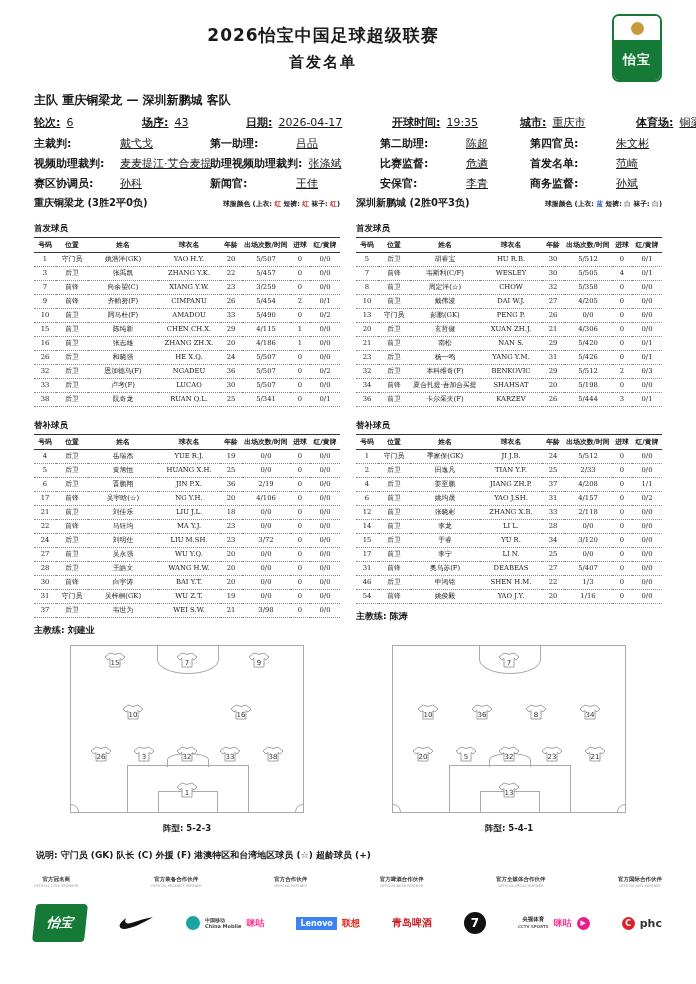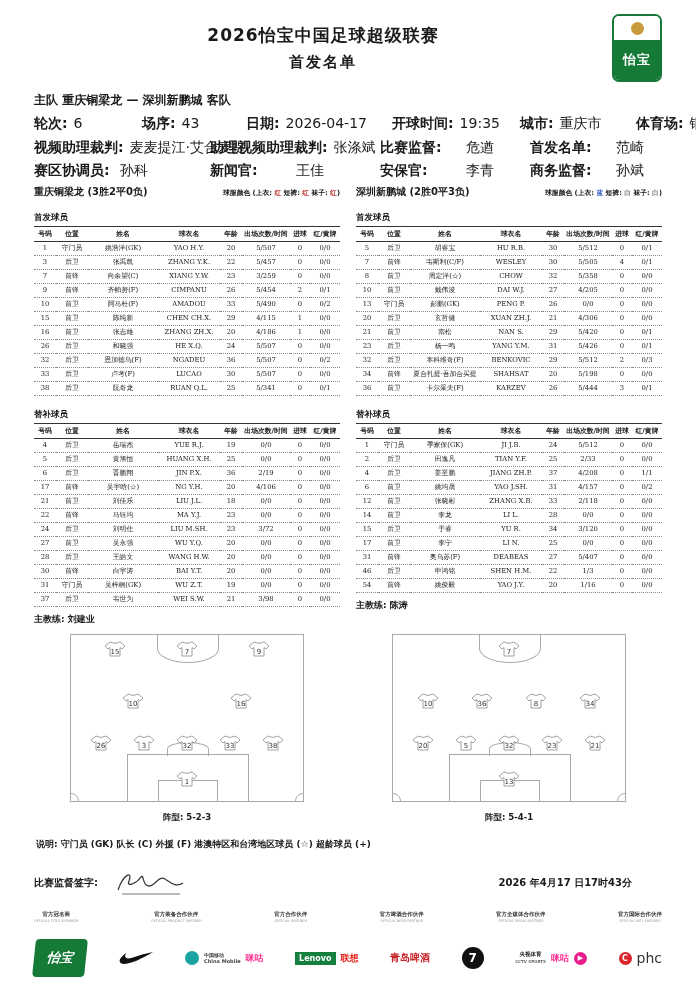--- a/index.html
+++ b/index.html
@@ -17,21 +17,21 @@
   .subtitle{font-size:15px;font-weight:bold;margin-top:6px;letter-spacing:2px;}
   .yibao-badge{width:46px;height:64px;border:2px solid #157a36;border-radius:7px;overflow:hidden;
                display:flex;flex-direction:column;}
   .yb-top{height:24px;background:#fff;display:flex;align-items:center;justify-content:center;}
   .yb-emblem{width:13px;height:13px;border-radius:50%;background:#c89a3c;display:inline-block;}
   .yb-bottom{flex:1;background:#157a36;color:#fff;font-weight:bold;font-size:13px;
              display:flex;align-items:center;justify-content:center;letter-spacing:1px;}
 
   
   .teams-line{font-size:12px;font-weight:bold;margin:8px 0 6px 0;}
-  .pairs{display:grid;font-size:14px;}
+  .pairs{display:grid;font-size:11px;text-decoration:underline;}
   .info-row{grid-template-columns:108px 104px 146px 128px 116px auto;margin-bottom:6px;}
   .off-row{grid-template-columns:176px 170px 150px auto;margin-bottom:5px;}
   .pair{white-space:nowrap;}
   .plabel{font-weight:bold;}
   .off-row .plabel{display:inline-block;min-width:80px;}
   .pvalue{margin-left:6px;}
 
   
   .columns{display:flex;justify-content:space-between;margin-top:4px;}
   .team-col{width:306px;}
@@ -83,32 +83,32 @@
   .sp-label .cn{font-size:5.5px;font-weight:bold;color:#333;}
   .sp-label .en{font-size:3.5px;color:#999;margin-top:1px;}
   .logos-row{display:flex;align-items:center;justify-content:space-between;margin-top:16px;}
   .logo-item{display:flex;align-items:center;gap:5px;}
   .yibao-flag{width:52px;height:38px;background:#157a36;border-radius:4px;transform:skewX(-6deg);
               display:flex;align-items:center;justify-content:center;color:#fff;font-weight:bold;
               font-size:13px;font-style:italic;}
   .cm-icon{width:14px;height:14px;border-radius:50%;background:#1aa3a0;display:inline-block;}
   .cm-text{font-size:5px;line-height:1.2;color:#444;font-weight:bold;}
   .migu{color:#ff2f92;font-weight:bold;font-size:9px;}
-  .lenovo-box{background:#15803d;color:#fff;font-size:8px;font-weight:bold;padding:2px 4px;}
+  .lenovo-box{background:#3b82f6;color:#fff;font-size:8px;font-weight:bold;padding:2px 4px;}
   .lenovo-cn{color:#e2231a;font-weight:bold;font-size:9px;}
   .tsingtao{color:#c8252c;font-weight:bold;font-size:10px;}
   .seven{width:22px;height:22px;border-radius:50%;background:#111;color:#fff;font-weight:bold;
          font-size:12px;display:flex;align-items:center;justify-content:center;}
   .cctv{font-size:5.5px;font-weight:bold;color:#222;line-height:1.3;text-align:center;}
   .cctv .en{font-size:4px;color:#666;}
   .pink-circle{width:13px;height:13px;border-radius:50%;background:#e91e8c;color:#fff;font-size:7px;
                display:flex;align-items:center;justify-content:center;}
   .cphc-c{width:13px;height:13px;border-radius:50%;background:#d8232a;color:#fff;font-size:8px;
           font-weight:bold;display:flex;align-items:center;justify-content:center;}
-  .cphc-t{font-size:14px;color:#333;font-weight:normal;}
+  .cphc-t{font-size:11px;color:#333;font-weight:bold;}
 </style>
 </head>
 <body>
 
 <div class="page">
 
   <div class="hdr">
     <div class="titles">
       <div class="title">2026怡宝中国足球超级联赛</div>
       <div class="subtitle">首发名单</div>
@@ -131,20 +131,26 @@
 
   <div class="pairs info-row">
       <div class="pair"><span class="plabel">轮次:</span><span class="pvalue">6</span></div>
       <div class="pair"><span class="plabel">场序:</span><span class="pvalue">43</span></div>
       <div class="pair"><span class="plabel">日期:</span><span class="pvalue">2026-04-17</span></div>
       <div class="pair"><span class="plabel">开球时间:</span><span class="pvalue">19:35</span></div>
       <div class="pair"><span class="plabel">城市:</span><span class="pvalue">重庆市</span></div>
       <div class="pair"><span class="plabel">体育场:</span><span class="pvalue">铜梁龙体育场</span></div>
     </div>
   <div>
+    <div class="pairs off-row">
+        <div class="pair"><span class="plabel">主裁判:</span><span class="pvalue">戴弋戈</span></div>
+        <div class="pair"><span class="plabel">第一助理:</span><span class="pvalue">吕品</span></div>
+        <div class="pair"><span class="plabel">第二助理:</span><span class="pvalue">陈超</span></div>
+        <div class="pair"><span class="plabel">第四官员:</span><span class="pvalue">朱文彬</span></div>
+      </div>
     <div class="pairs off-row">
         <div class="pair"><span class="plabel">视频助理裁判:</span><span class="pvalue">麦麦提江·艾合麦提</span></div>
         <div class="pair"><span class="plabel">助理视频助理裁判:</span><span class="pvalue">张涤斌</span></div>
         <div class="pair"><span class="plabel">比赛监督:</span><span class="pvalue">危遒</span></div>
         <div class="pair"><span class="plabel">首发名单:</span><span class="pvalue">范崎</span></div>
       </div>
     <div class="pairs off-row">
         <div class="pair"><span class="plabel">赛区协调员:</span><span class="pvalue">孙科</span></div>
         <div class="pair"><span class="plabel">新闻官:</span><span class="pvalue">王佳</span></div>
         <div class="pair"><span class="plabel">安保官:</span><span class="pvalue">李青</span></div>
@@ -871,28 +877,20 @@
         </div>
       <div class="f-label">
         <span>阵型:</span>
         <span>5-4-1</span>
       </div>
     </div>
   </div>
 
   <div class="legend">说明: 守门员 (GK) 队长 (C) 外援 (F) 港澳特区和台湾地区球员 (☆) 超龄球员 (+)</div>
 
-  <div class="sig-row">
-    <span class="sig-label b">比赛监督签字:</span>
-    <svg class="sig" width="74" height="28" viewBox="0 0 74 28">
-      <path d="M4 21 C10 4 19 2 15 12 C12 19 23 14 27 8 C30 4 28 17 35 17 C41 17 45 6 51 10 C56 13 62 19 69 14" fill="none" stroke="#3a3a3a" stroke-width="1.3"></path>
-      <line x1="8" y1="25" x2="66" y2="25" stroke="#555" stroke-width="0.8"></line>
-    </svg>
-    <span class="sig-date b">2026 年4月17 日17时43分</span>
-  </div>
 
   <div class="sponsor-labels">
       <div class="sp-label">
         <div class="cn">官方冠名商</div>
         <div class="en">OFFICIAL TITLE SPONSOR</div>
       </div>
       <div class="sp-label">
         <div class="cn">官方装备合作伙伴</div>
         <div class="en">OFFICIAL PRODUCT PARTNER</div>
       </div>

